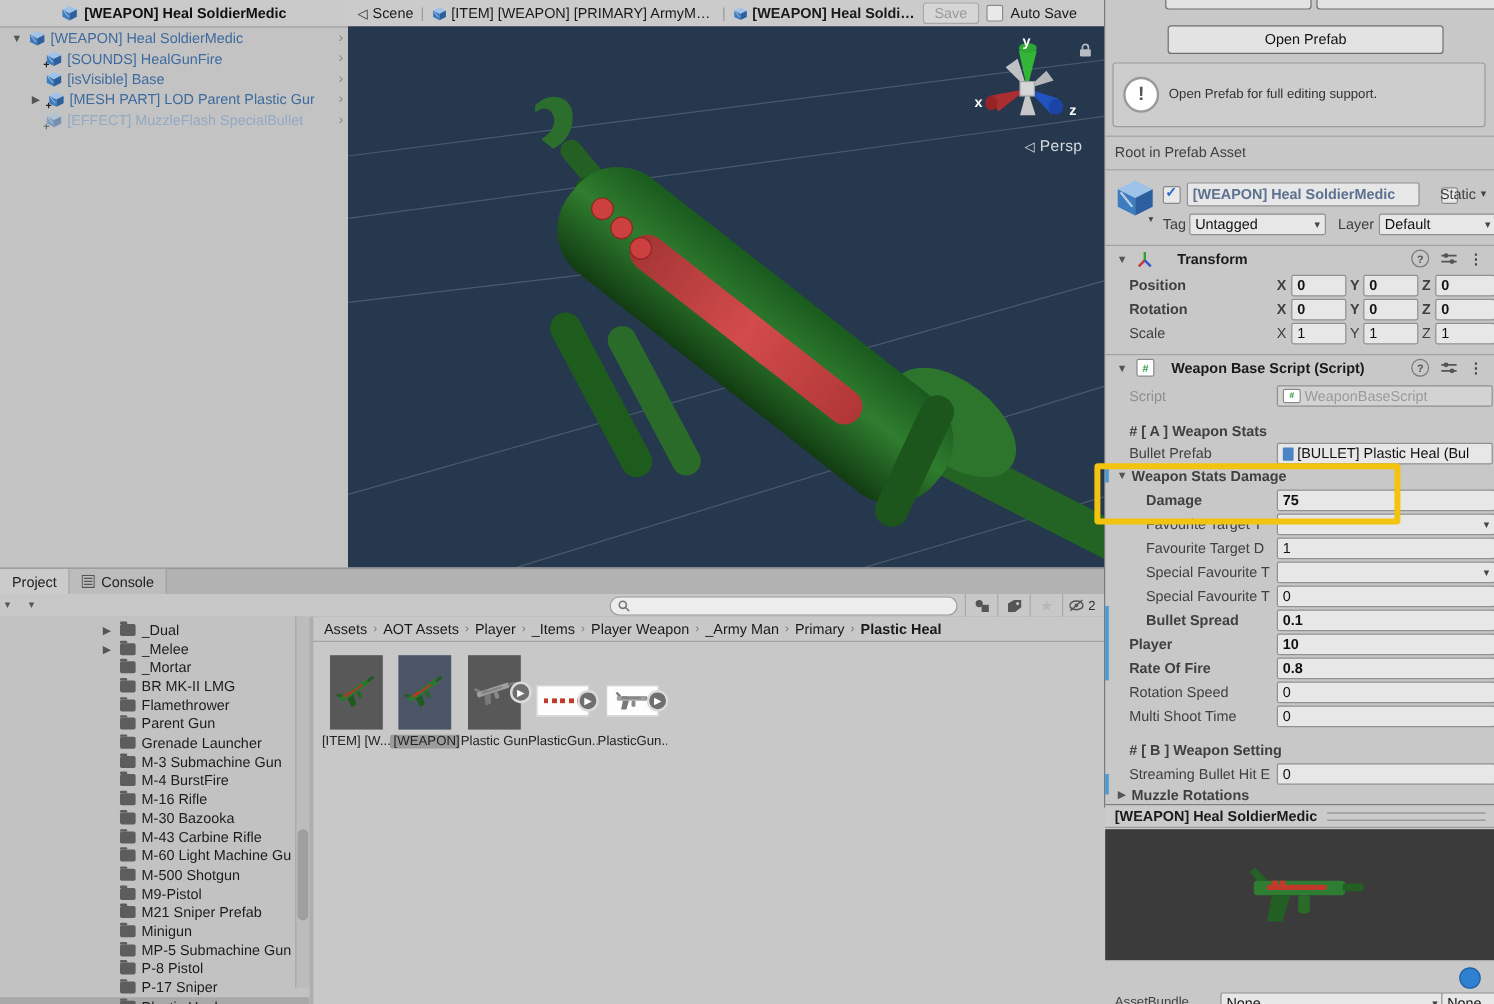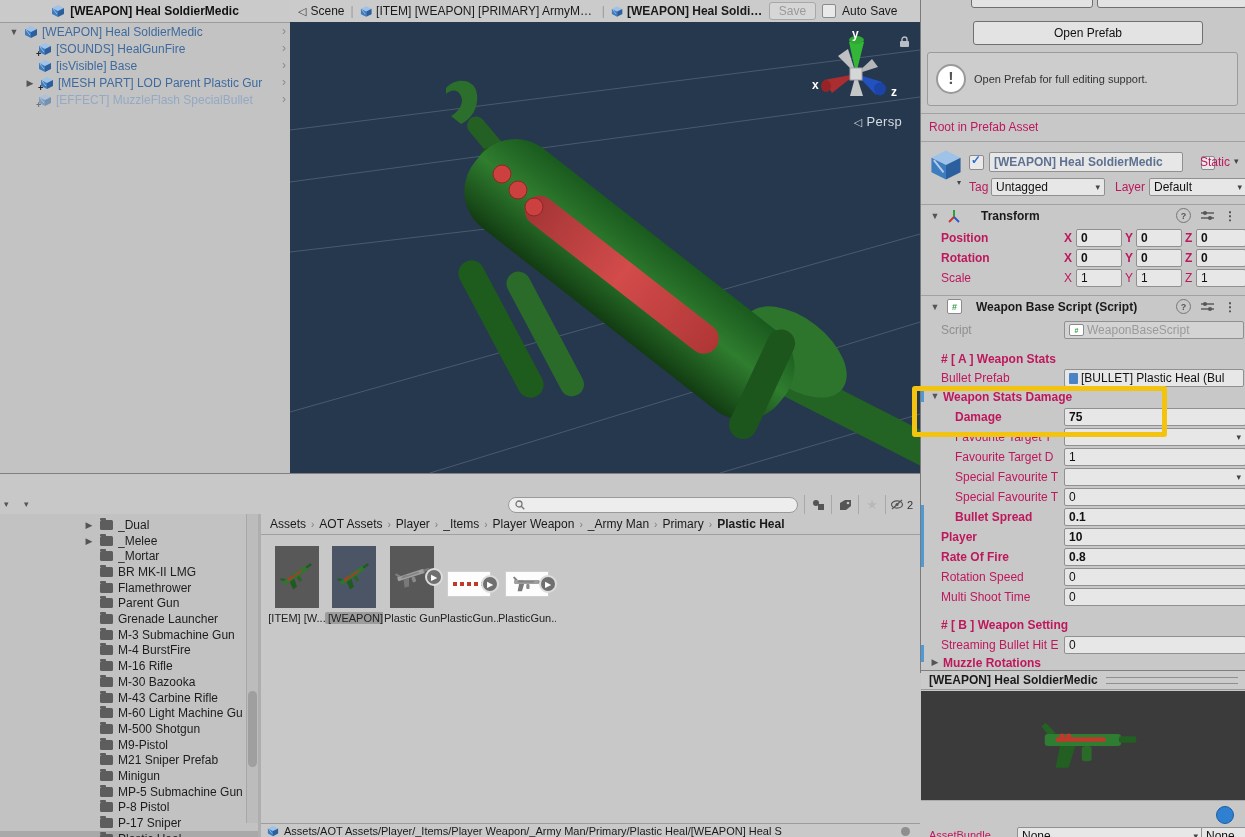--- a/index.html
+++ b/index.html
@@ -41,21 +41,21 @@
 
   
   .insp{left:920px;top:0;width:325px;height:673px;background:#c8c8c8;border-left:1px solid #7a7a7a;}
   .btn{background:#e3e3e3;border:1px solid #6f6f6f;border-radius:3px;display:flex;align-items:center;justify-content:center;color:#111;}
   .helpbox{left:6px;top:52px;width:311px;height:54px;background:#cdcdcd;border:1px solid #9b9b9b;border-radius:3px;display:flex;align-items:center;gap:8px;padding:0 8px;box-sizing:border-box;}
   .bang{flex:0 0 26px;width:26px;height:26px;border-radius:50%;background:#fff;border:2px solid #9a9a9a;color:#555;font-weight:bold;font-size:16px;display:flex;align-items:center;justify-content:center;}
   .hline{left:0;width:325px;height:0;border-top:1px solid #a2a2a2;}
   .fld{position:absolute;background:#e7e7e7;border:1px solid #909090;border-radius:2px;height:16px;display:flex;align-items:center;padding:0 4px;font-size:12px;color:#111;overflow:hidden;white-space:nowrap;}
   .drop{justify-content:space-between;}
   .drop .caret{margin-left:auto;color:#444;font-size:9px;}
-  .ilabel{position:absolute;color:#be185d;white-space:nowrap;overflow:hidden;}
+  .ilabel{position:absolute;color:#404040;white-space:nowrap;overflow:hidden;}
   .gray{color:#8f8f8f;}
   .comp-head{position:absolute;left:0;width:325px;height:22px;display:flex;align-items:center;gap:6px;padding-left:8px;box-sizing:border-box;border-top:1px solid #a2a2a2;}
   .hicons{margin-left:auto;display:flex;align-items:center;gap:10px;padding-right:10px;color:#555;}
   .qm{width:13px;height:13px;border-radius:50%;border:1px solid #777;font-size:9px;font-weight:bold;display:flex;align-items:center;justify-content:center;color:#555;}
   .kebab{font-weight:bold;color:#444;}
   .ybox{left:-9px;top:386px;width:245px;height:41px;border:5px solid #f3c40f;border-radius:3px;z-index:6;pointer-events:none;}
   .ovr{left:0;width:3px;background:#4e9ad4;z-index:5;}
   .scripticon{width:13px;height:13px;background:#fff;border:1px solid #8a8a8a;border-radius:2px;color:#2f9e44;font-size:9px;font-weight:bold;display:flex;align-items:center;justify-content:center;flex:0 0 13px;}
   .bluepage{width:9px;height:11px;background:#4a84c4;border-radius:1px;display:inline-block;flex:0 0 9px;margin-right:3px;}
   .pvhead{left:0;top:670px;width:325px;height:20px;background:#cbcbcb;border-top:1px solid #808080;border-bottom:1px solid #9a9a9a;display:flex;align-items:center;gap:8px;padding:0 8px;box-sizing:border-box;}
@@ -473,20 +473,34 @@
     <div class="abs fld drop" style="left:96px;top:827px;width:176px">
       <span>None</span>
       <span class="caret">▾</span>
     </div>
     <div class="abs fld" style="left:280px;top:827px;width:42px">
       <span>None</span>
     </div>
   </div>
 
   <div class="abs proj">
+    <div class="tabstrip">
+      <div class="tab active">
+        <span>Project</span>
+      </div>
+      <div class="tab">
+        <svg width="11" height="11" viewBox="0 0 11 11">
+            <rect x="0.5" y="0.5" width="10" height="10" fill="none" stroke="#555"></rect>
+            <line x1="2" y1="3" x2="9" y2="3" stroke="#555"></line>
+            <line x1="2" y1="5.5" x2="9" y2="5.5" stroke="#555"></line>
+            <line x1="2" y1="8" x2="9" y2="8" stroke="#555"></line>
+          </svg>
+        <span>Console</span>
+      </div>
+    </div>
 
     <div class="ptoolbar">
       <span class="abs" style="left:4px;top:4px;font-size:9px;color:#555">▾</span>
       <span class="abs" style="left:24px;top:4px;font-size:9px;color:#555">▾</span>
       <div class="searchbox">
         <svg width="10" height="10" viewBox="0 0 10 10">
             <circle cx="4" cy="4" r="3" fill="none" stroke="#777" stroke-width="1.3"></circle>
             <line x1="6.3" y1="6.3" x2="9.3" y2="9.3" stroke="#777" stroke-width="1.3"></line>
           </svg>
         <input type="text" style="">
@@ -664,22 +678,15 @@
         <div class="thumb white">
           <svg width="36" height="18" viewBox="0 0 100 44" class="gray-gun">
               <use href="#minigun"></use>
             </svg>
           <span class="playb">▶</span>
         </div>
         <div class="alabel">PlasticGun...</div>
       </div>
     </div>
 
-    <div class="statusbar">
-      <svg width="12" height="12" viewBox="0 0 14 14">
-          <use href="#cubeicon"></use>
-        </svg>
-      <span class="clip" style="max-width:600px">Assets/AOT Assets/Player/_Items/Player Weapon/_Army Man/Primary/Plastic Heal/[WEAPON] Heal S</span>
-      <span class="graydot"></span>
-    </div>
   </div>
 
 </div>
 
 </body></html>

